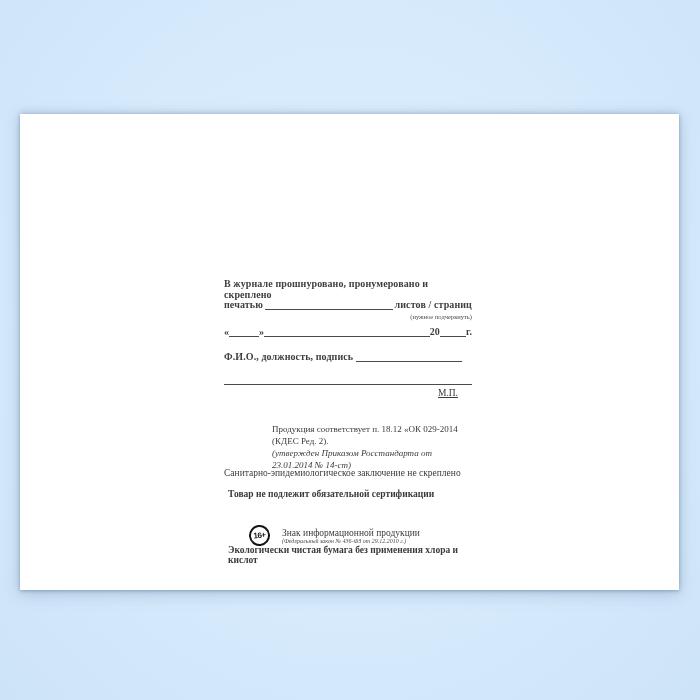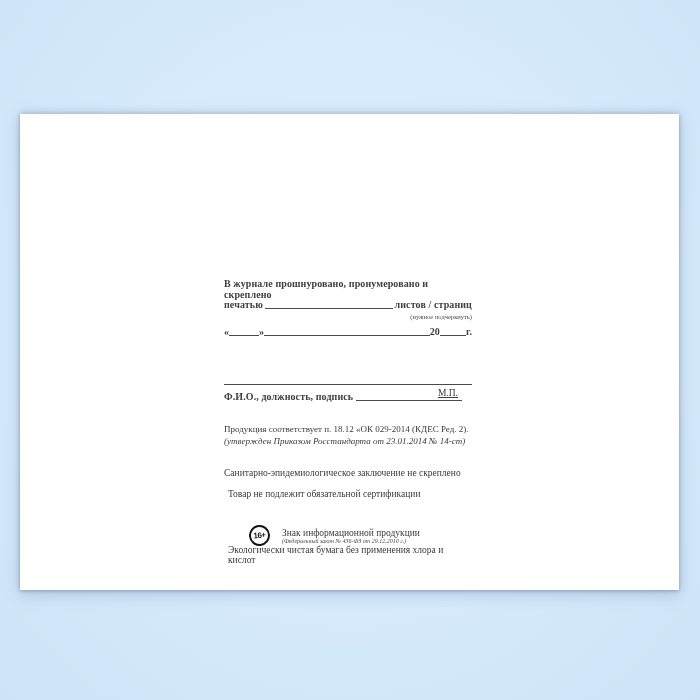--- a/index.html
+++ b/index.html
@@ -10,35 +10,35 @@
   }
   .page{
     position:absolute;left:20px;top:114px;width:659px;height:476px;
     background:#ffffff;
     box-shadow:0 1px 3px rgba(100,130,160,.55), 0 4px 14px rgba(100,130,160,.35), 0 -2px 6px rgba(110,140,170,.25);
   }
   .content{position:absolute;left:204px;top:0;width:248px;}
   .row{position:absolute;left:0;width:100%;}
   
   .b{font-weight:700;font-size:10px;line-height:11px;color:#3f3f3f;letter-spacing:.1px;}
-  .flexrow{display:flex;align-items:center;}
+  .flexrow{display:flex;align-items:flex-end;}
   .blank{border-bottom:1px solid #4a4a4a;height:9px;box-sizing:border-box;}
   .grow{flex:1 1 auto;}
   .w30{width:30px;}
   .w26{width:26px;}
   .note{
     position:absolute;right:0;top:12px;
     font-weight:400;font-size:6.5px;color:#4a4a4a;letter-spacing:0;
   }
   .mp{font-weight:400;font-size:9.5px;color:#3a3a3a;text-align:right;padding-right:14px;box-sizing:border-box;text-decoration:underline;}
   
-  .s{font-weight:400;font-size:9px;line-height:12px;color:#3a3a3a;}
+  .s{font-weight:400;font-size:9px;line-height:12px;color:#3a3a3a;margin-left:48px;}
   .s2{font-weight:400;font-size:9.5px;color:#3a3a3a;}
   .it{font-style:italic;}
-  .ind{padding-left:4px;box-sizing:border-box;}
+  .ind{padding-left:4px;box-sizing:border-box;font-weight:bold;}
   .badge{
     position:absolute;left:25px;top:0;width:21px;height:21px;
     border:2px solid #141414;border-radius:50%;box-sizing:border-box;
     display:flex;align-items:center;justify-content:center;
     font-family:"Liberation Sans","DejaVu Sans",sans-serif;
     font-weight:700;font-size:8px;letter-spacing:-.5px;color:#141414;
     transform:rotate(-6deg);
   }
   .signtext{position:absolute;left:58px;top:3px;font-size:9.5px;color:#3a3a3a;}
   .signlaw{position:absolute;left:58px;top:13px;font-size:6px;color:#4a4a4a;}
@@ -61,21 +61,21 @@
     <div class="row b flexrow" style="top:212px;">
       <span>«</span>
       <span class="blank w30"></span>
       <span>»</span>
       <span class="blank grow"></span>
       <span>20</span>
       <span class="blank w26"></span>
       <span>г.</span>
     </div>
 
-    <div class="row b flexrow" style="top:237px;padding-right:10px;box-sizing:border-box;margin-top:40px;">
+    <div class="row b flexrow" style="top:237px;padding-right:10px;box-sizing:border-box;">
       <span>Ф.И.О., должность, подпись</span>
       <span class="blank grow" style="margin-left:3px;"></span>
     </div>
 
     <div class="row flexrow" style="top:262px;">
       <span class="blank grow"></span>
     </div>
 
     <div class="row mp" style="top:274px;">М.П.</div>
 

